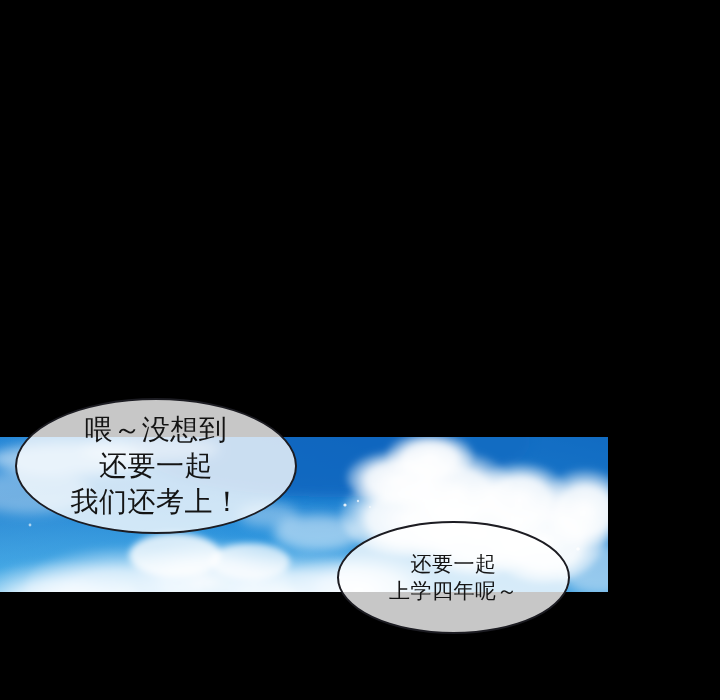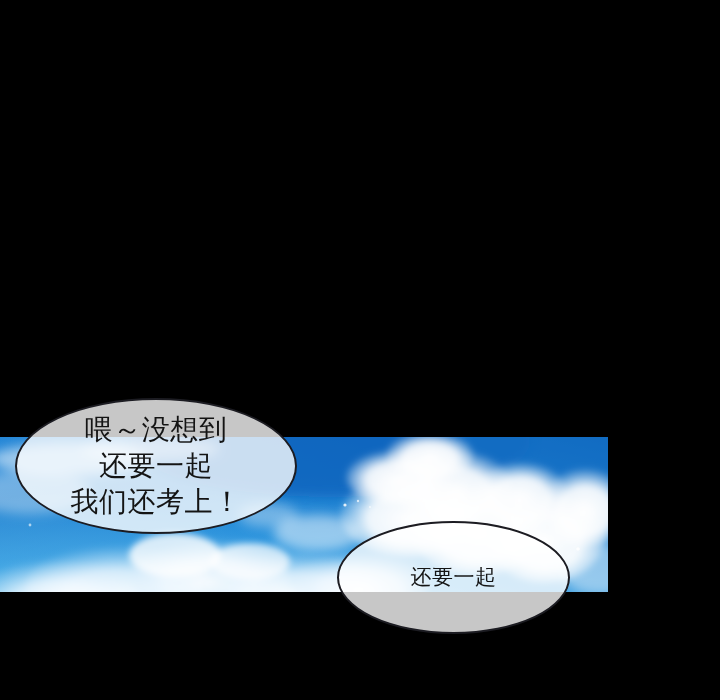--- a/index.html
+++ b/index.html
@@ -148,15 +148,16 @@
   </div>
 
   <div id="bubble-1" class="bubble">
     <div class="line">喂～没想到</div>
     <div class="line">还要一起</div>
     <div class="line">我们还考上！</div>
   </div>
 
   <div id="bubble-2" class="bubble">
     <div class="line">还要一起</div>
+    <div class="line">上学四年呢～</div>
   </div>
 
 </div>
 
 </body></html>

